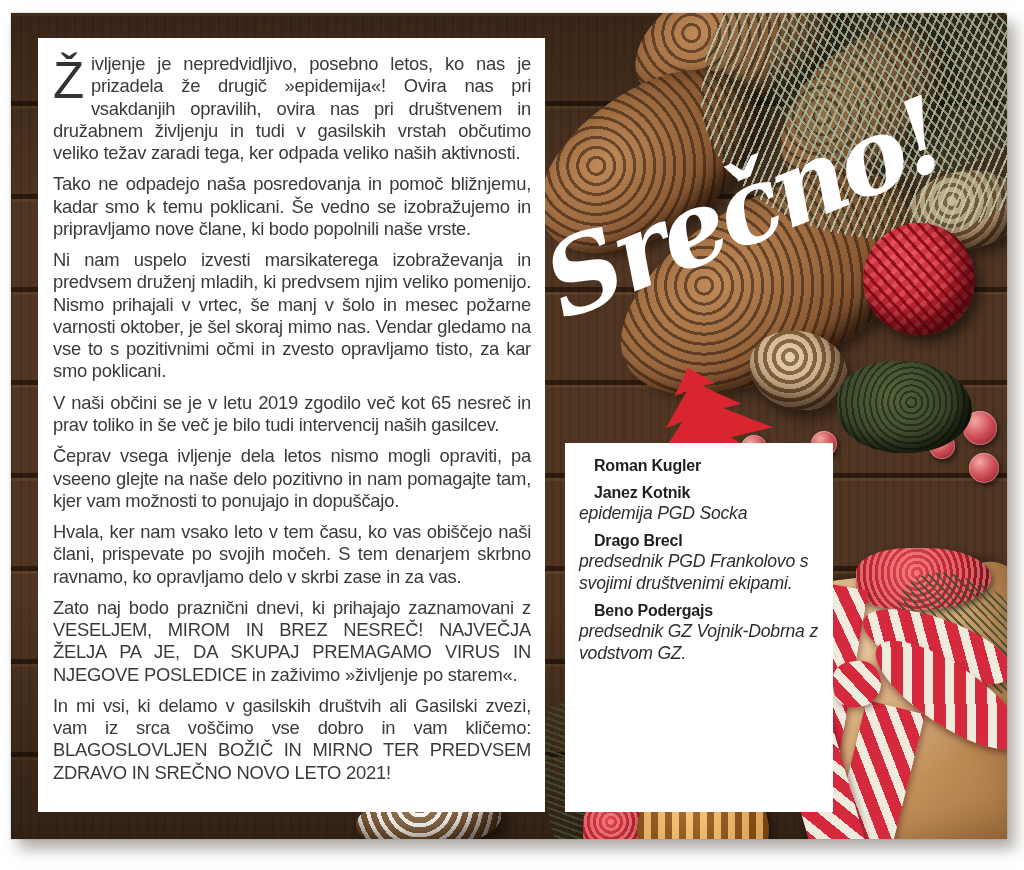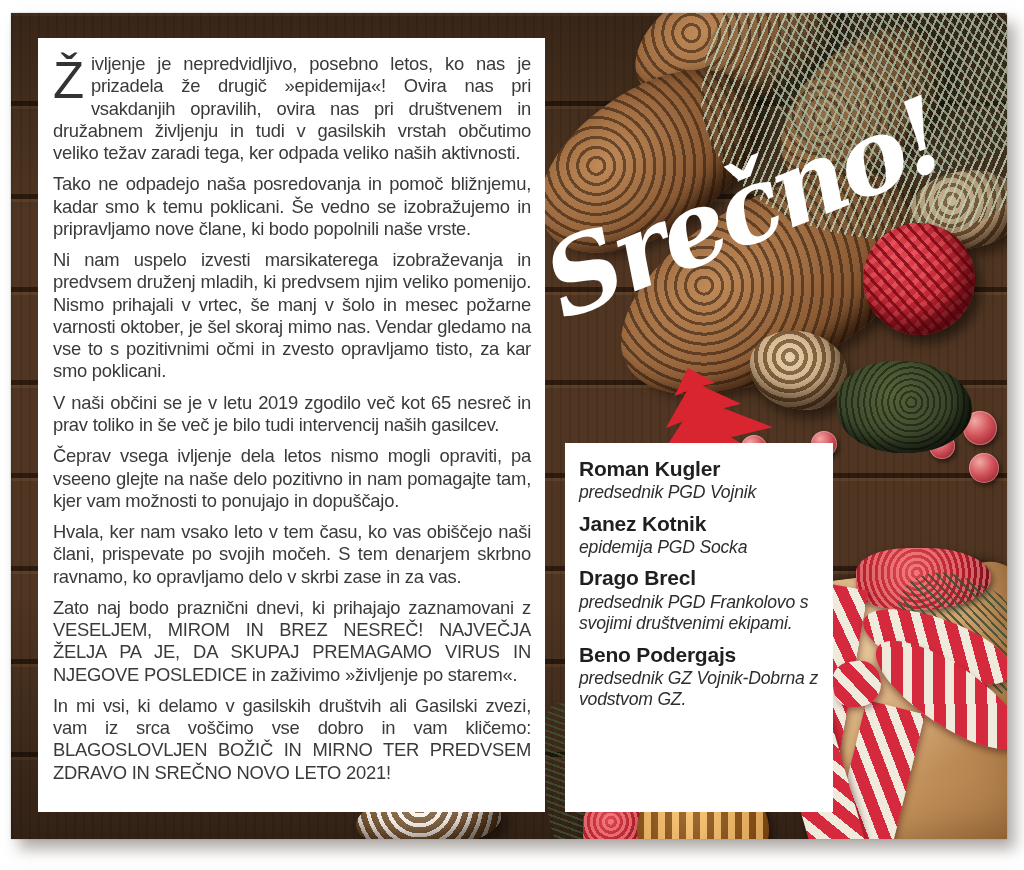--- a/index.html
+++ b/index.html
@@ -113,21 +113,21 @@
   }
   .dropcap{
     float:left;font-size:51px;line-height:.78;padding:8px 7px 0 0;color:#333333;
   }
   
   .names-box{
     position:absolute;left:554px;top:430px;width:268px;height:369px;
     background:#ffffff;z-index:5;box-sizing:border-box;padding:13px 12px 10px 14px;
   }
   .signatory{margin-bottom:7px;}
-  .signatory .name{font-weight:bold;color:#1f1f1f;font-size:21px;line-height:1.25;letter-spacing:-0.2px;}
+  .signatory .name{font-weight:bold;color:#1f1f1f;font-size:16px;line-height:1.25;letter-spacing:-0.2px;margin-left:15px;}
   .signatory .role{font-style:italic;color:#2d2d2d;font-size:17.6px;line-height:1.22;letter-spacing:-0.2px;}
   
   .greeting-svg{position:absolute;left:535px;top:35px;width:470px;height:350px;z-index:4;}
   .greeting-svg text{
     font-family:"DejaVu Serif", serif;font-style:italic;font-weight:bold;
     fill:#ffffff;font-size:103px;letter-spacing:-4px;
   }
 </style>
 </head>
 <body>
@@ -184,21 +184,20 @@
     <p>V naši občini se je v letu 2019 zgodilo več kot 65 nesreč in prav toliko in še več je bilo tudi intervencij naših gasilcev.</p>
     <p>Čeprav vsega ivljenje dela letos nismo mogli opraviti, pa vseeno glejte na naše delo pozitivno in nam pomagajte tam, kjer vam možnosti to ponujajo in dopuščajo.</p>
     <p>Hvala, ker nam vsako leto v tem času, ko vas obiščejo naši člani, prispevate po svojih močeh. S tem denarjem skrbno ravnamo, ko opravljamo delo v skrbi zase in za vas.</p>
     <p>Zato naj bodo praznični dnevi, ki prihajajo zaznamovani z VESELJEM, MIROM IN BREZ NESREČ! NAJVEČJA ŽELJA PA JE, DA SKUPAJ PREMAGAMO VIRUS IN NJEGOVE POSLEDICE in zaživimo »življenje po starem«.</p>
     <p>In mi vsi, ki delamo v gasilskih društvih ali Gasilski zvezi, vam iz srca voščimo vse dobro in vam kličemo: BLAGOSLOVLJEN BOŽIČ IN MIRNO TER PREDVSEM ZDRAVO IN SREČNO NOVO LETO 2021!</p>
   </div>
 
   <div class="names-box">
     <div class="signatory">
       <div class="name">Roman Kugler</div>
-      <div class="role">predsednik PGD Vojnik</div>
     </div>
     <div class="signatory">
     </div>
     <div class="signatory">
       <div class="name">Janez Kotnik</div>
       <div class="role">epidemija PGD Socka</div>
     </div>
     <div class="signatory">
       <div class="name">Drago Brecl</div>
       <div class="role">predsednik PGD Frankolovo s svojimi društvenimi ekipami.</div>

